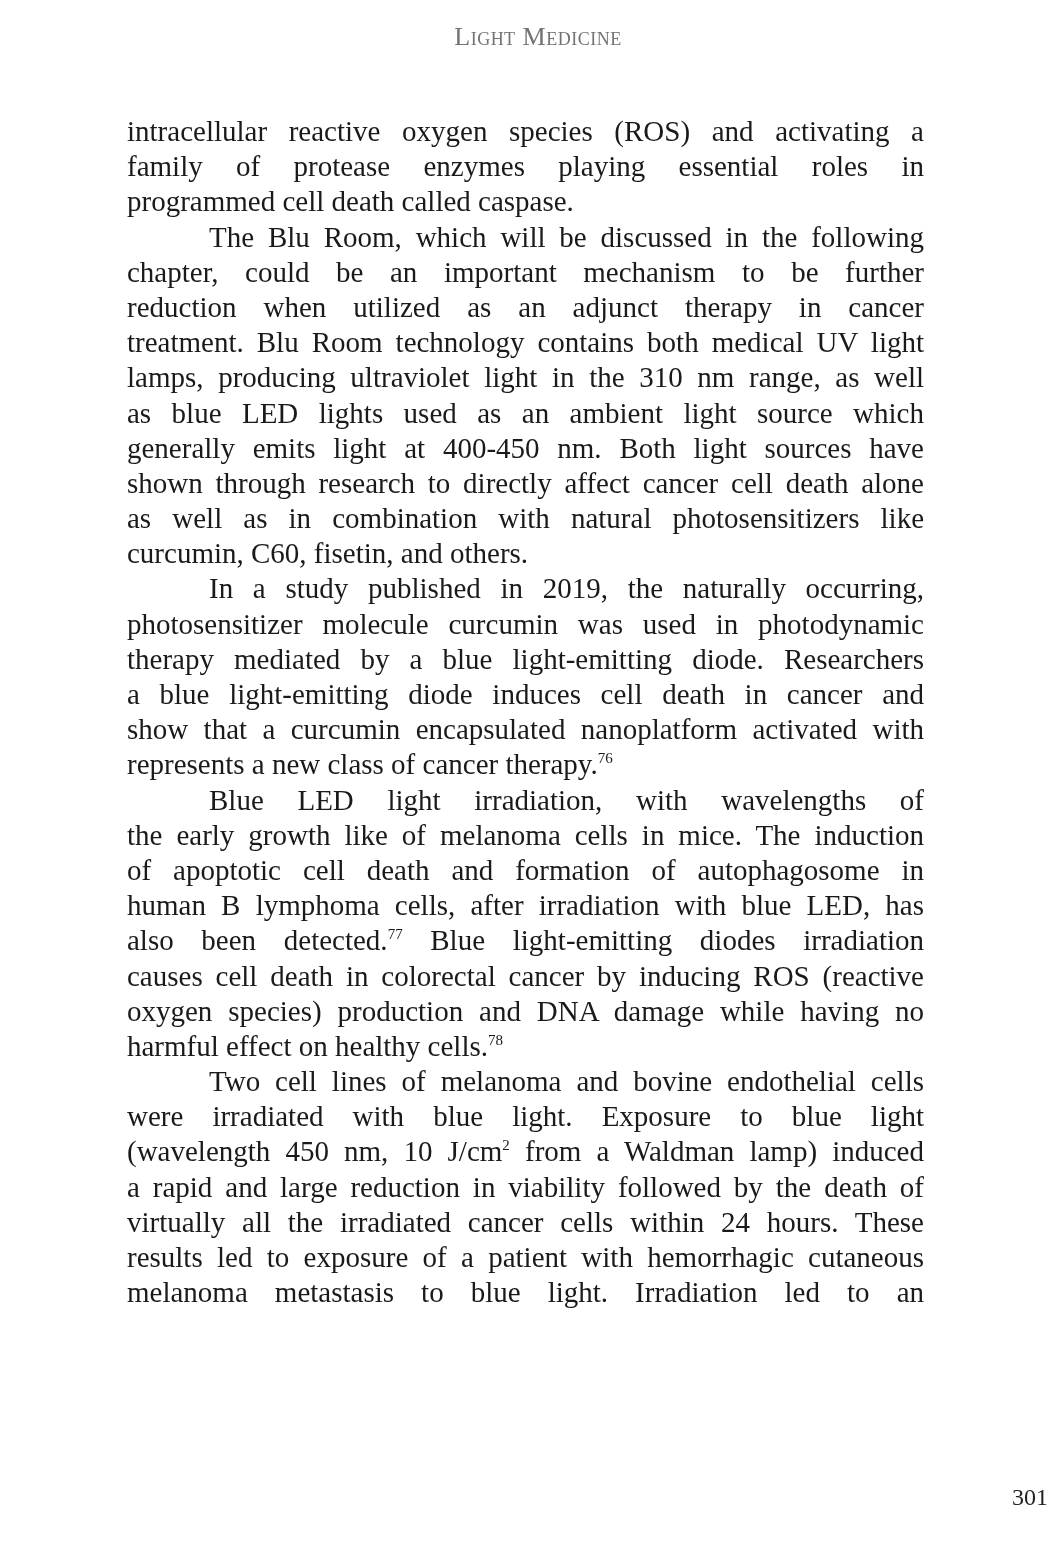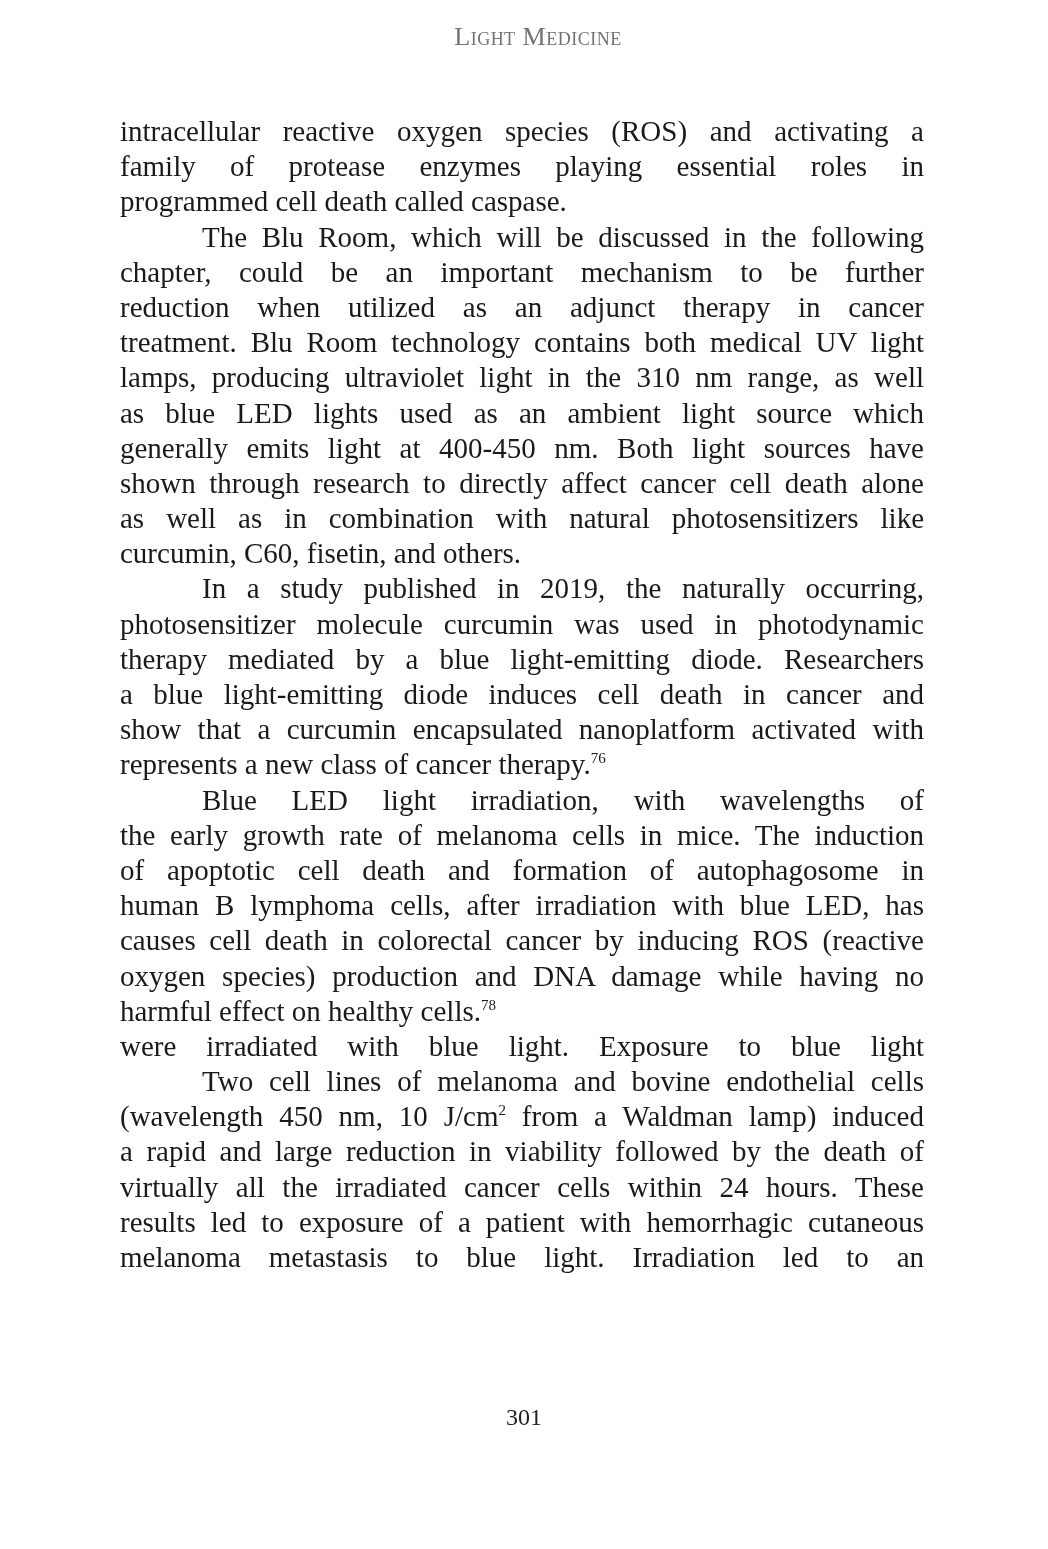--- a/index.html
+++ b/index.html
@@ -34,39 +34,40 @@
     }
     .line {
       display: block;
       height: 35.2px;
       line-height: 35.2px;
       font-size: 29px;
       white-space: nowrap;
       text-align: justify;
       text-align-last: justify;
       overflow: hidden;
+      margin-left: 7px;
     }
     .line.last {
       text-align: center;
       text-align-last: left;
     }
     .line.indent {
       padding-left: 82px;
     }
     .line sup {
       font-size: 15px;
       line-height: 0;
       vertical-align: super;
     }
     .page-number {
       position: absolute;
-      top: 1404px;
+      top: 1484px;
       left: 0;
       width: 1048px;
-      text-align: center;
+      text-align: right;
       font-size: 24px;
       color: #222;
     }
   </style>
 </head>
 <body>
 
 <div class="running-header">Light Medicine</div>
 
 <div class="text-block">
@@ -94,31 +95,32 @@
     <span class="line indent">In a study published in 2019, the naturally occurring,</span>
     <span class="line">photosensitizer molecule curcumin was used in photodynamic</span>
     <span class="line">therapy mediated by a blue light-emitting diode. Researchers</span>
     <span class="line">a blue light-emitting diode induces cell death in cancer and</span>
     <span class="line">show that a curcumin encapsulated nanoplatform activated with</span>
     <span class="line last"><span>represents a new class of cancer therapy.</span><sup>76</sup></span>
   </div>
 
   <div>
     <span class="line indent">Blue LED light irradiation, with wavelengths of</span>
-    <span class="line">the early growth rate of melanoma cells in mice. The induction</span>
+    <span class="line">the early growth like of melanoma cells in mice. The induction</span>
     <span class="line">of apoptotic cell death and formation of autophagosome in</span>
     <span class="line">human B lymphoma cells, after irradiation with blue LED, has</span>
+    <span class="line"><span>also been detected.</span><sup>77</sup><span> Blue light-emitting diodes irradiation</span></span>
     <span class="line">causes cell death in colorectal cancer by inducing ROS (reactive</span>
     <span class="line">oxygen species) production and DNA damage while having no</span>
     <span class="line last"><span>harmful effect on healthy cells.</span><sup>78</sup></span>
   </div>
 
   <div>
+    <span class="line indent">Two cell lines of melanoma and bovine endothelial cells</span>
     <span class="line">were irradiated with blue light. Exposure to blue light</span>
-    <span class="line indent">Two cell lines of melanoma and bovine endothelial cells</span>
     <span class="line"><span>(wavelength 450 nm, 10 J/cm</span><sup>2</sup><span> from a Waldman lamp) induced</span></span>
     <span class="line">a rapid and large reduction in viability followed by the death of</span>
     <span class="line">virtually all the irradiated cancer cells within 24 hours. These</span>
     <span class="line">results led to exposure of a patient with hemorrhagic cutaneous</span>
     <span class="line">melanoma metastasis to blue light. Irradiation led to an</span>
   </div>
 
 </div>
 
 <div class="page-number">301</div>

